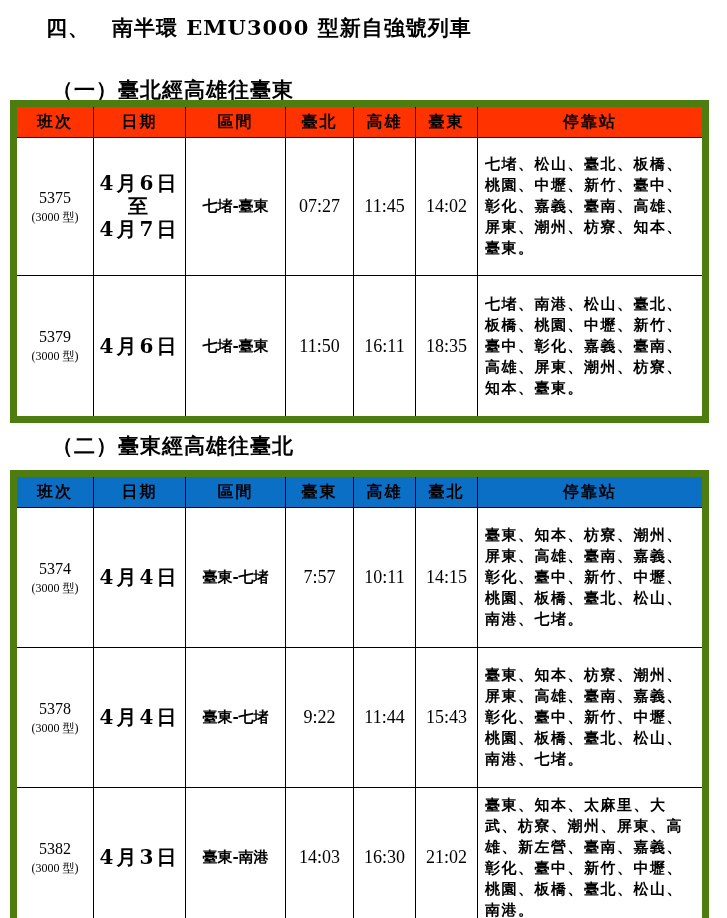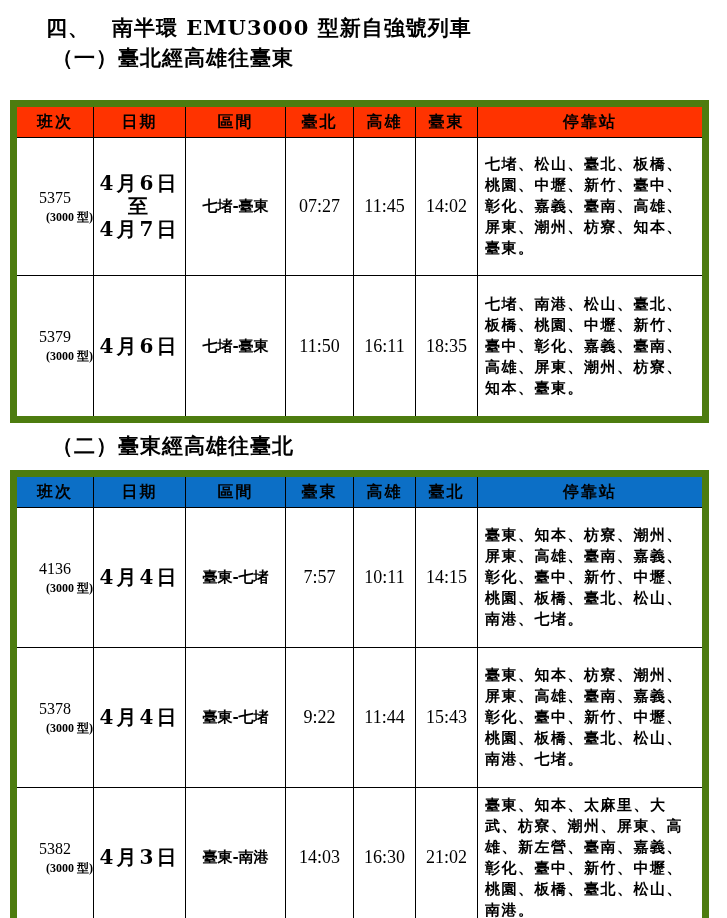--- a/index.html
+++ b/index.html
@@ -10,39 +10,39 @@
   }
   .h1 {
     position: absolute; left: 46px; top: 14px;
     font-size: 21px; font-weight: bold; letter-spacing: 1px; white-space: nowrap;
   }
   .h1 .num { margin-right: 22px; }
   .h2 {
     position: absolute; left: 52px;
     font-size: 21px; font-weight: bold; letter-spacing: 1px; white-space: nowrap;
   }
-  .h2.s1 { top: 44px; text-align: center; }
+  .h2.s1 { top: 76px; text-align: center; }
   .h2.s2 { top: 432px; }
   table.tt {
     position: absolute; left: 10px; width: 692px;
     border-collapse: collapse; table-layout: fixed;
     border: 7px solid #4d7c0f;
   }
   table.tt.t1 { top: 100px; }
   table.tt.t2 { top: 470px; }
   table.tt th, table.tt td {
     border: 1px solid #000; padding: 0; text-align: center; vertical-align: middle;
   }
   table.tt th {
     height: 30px; font-size: 16px; font-weight: bold; letter-spacing: 2px;
   }
   table.t1 th { background: #ff3300; }
   table.t2 th { background: #0c6fc6; }
   td.train { font-family: "Liberation Serif", serif; font-size: 16px; line-height: 20px; }
-  td.train .type { display: block; font-size: 12px; font-weight: bold; line-height: 18px; text-align: right; }
+  td.train .type { display: block; font-size: 12px; font-weight: normal; line-height: 18px; }
   td.date { font-size: 20px; font-weight: bold; line-height: 23px; letter-spacing: 3px; }
   td.seg { font-size: 15px; font-weight: bold; letter-spacing: 0px; }
   td.time { font-family: "Liberation Serif", serif; font-size: 18px; }
   td.stops {
     text-align: left !important; padding: 3px 6px 3px 7px !important;
     font-size: 15px; font-weight: bold; line-height: 21px; letter-spacing: 1.5px;
   }
   tr.r1 td { height: 131px; }
   tr.r2 td { height: 134px; margin-top: 24px; }
   tr.r3 td { height: 133px; }
@@ -130,21 +130,21 @@
       <th>區間</th>
       <th>臺東</th>
       <th>高雄</th>
       <th>臺北</th>
       <th>停靠站</th>
     </tr>
   </thead>
   <tbody>
     <tr class="r3">
       <td class="train">
-        <span>4136</span>
+        <span>5374</span>
         <span class="type">(3000 型)</span>
       </td>
       <td class="date">
         <div>4月4日</div>
       </td>
       <td class="seg">臺東-七堵</td>
       <td class="time">7:57</td>
       <td class="time">10:11</td>
       <td class="time">14:15</td>
       <td class="stops">臺東、知本、枋寮、潮州、屏東、高雄、臺南、嘉義、彰化、臺中、新竹、中壢、桃園、板橋、臺北、松山、南港、七堵。</td>

